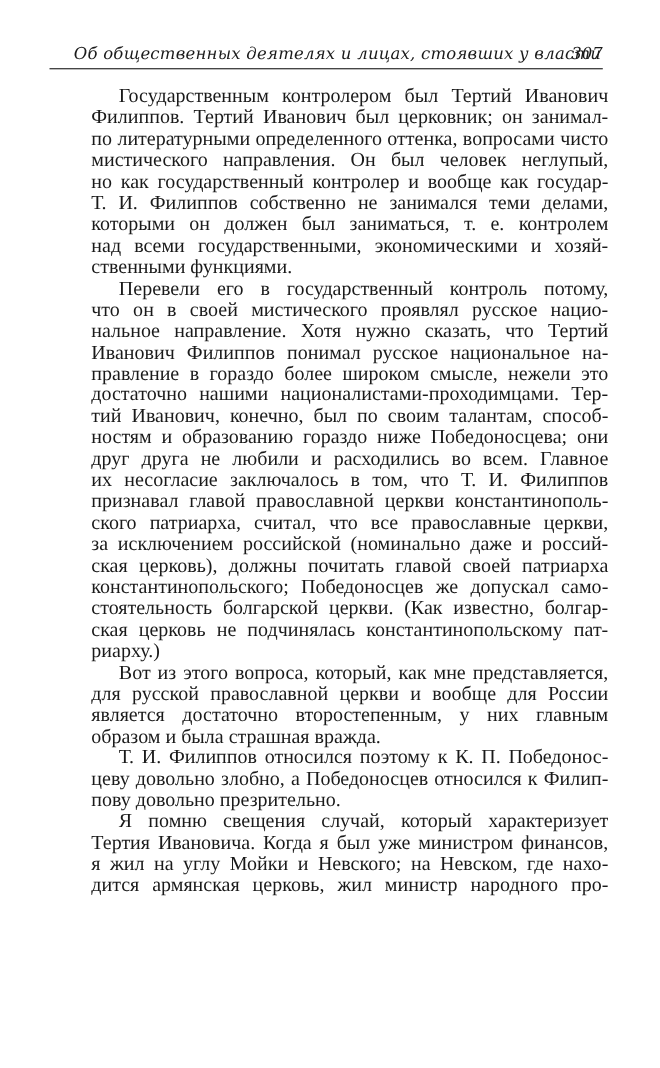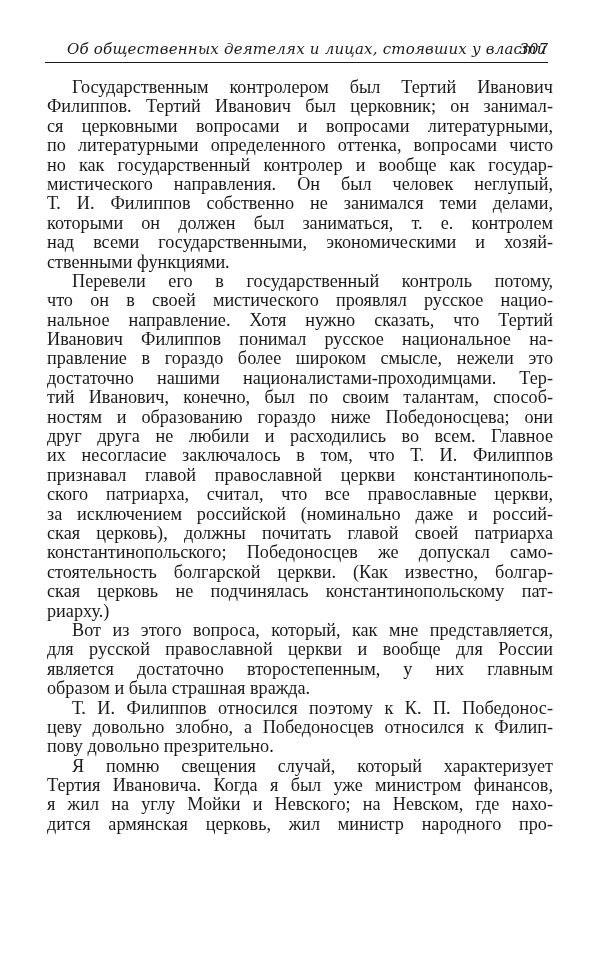--- a/index.html
+++ b/index.html
@@ -53,20 +53,21 @@
       font-size: 18.2px;
       line-height: 19.4px;
     }
     .line {
       display: block;
       height: 19.4px;
       white-space: nowrap;
       text-align: justify;
       text-align-last: justify;
       overflow: visible;
+      margin-left: 36px;
     }
     .line.indent {
       padding-left: 25px;
     }
     .line.last {
       text-align-last: left;
     }
   </style>
 </head>
 <body>
@@ -76,24 +77,23 @@
   <div class="running-head">
     <span class="title">Об общественных деятелях и лицах, стоявших у власти</span>
     <span class="page-number">307</span>
   </div>
 
   <div class="body-text">
 
     <div>
       <span class="line indent">Государственным контролером был Тертий Иванович</span>
       <span class="line">Филиппов. Тертий Иванович был церковник; он занимал-</span>
-      <span class="line">ся церковными вопросами и вопросами литературными,</span>
       <span class="line">по литературными определенного оттенка, вопросами чисто</span>
+      <span class="line">мистического направления. Он был человек неглупый,</span>
       <span class="line">но как государственный контролер и вообще как государ-</span>
-      <span class="line">мистического направления. Он был человек неглупый,</span>
       <span class="line">Т. И. Филиппов собственно не занимался теми делами,</span>
       <span class="line">которыми он должен был заниматься, т. е. контролем</span>
       <span class="line">над всеми государственными, экономическими и хозяй-</span>
       <span class="line last">ственными функциями.</span>
     </div>
 
     <div>
       <span class="line indent">Перевели его в государственный контроль потому,</span>
       <span class="line">что он в своей мистического проявлял русское нацио-</span>
       <span class="line">нальное направление. Хотя нужно сказать, что Тертий</span>

